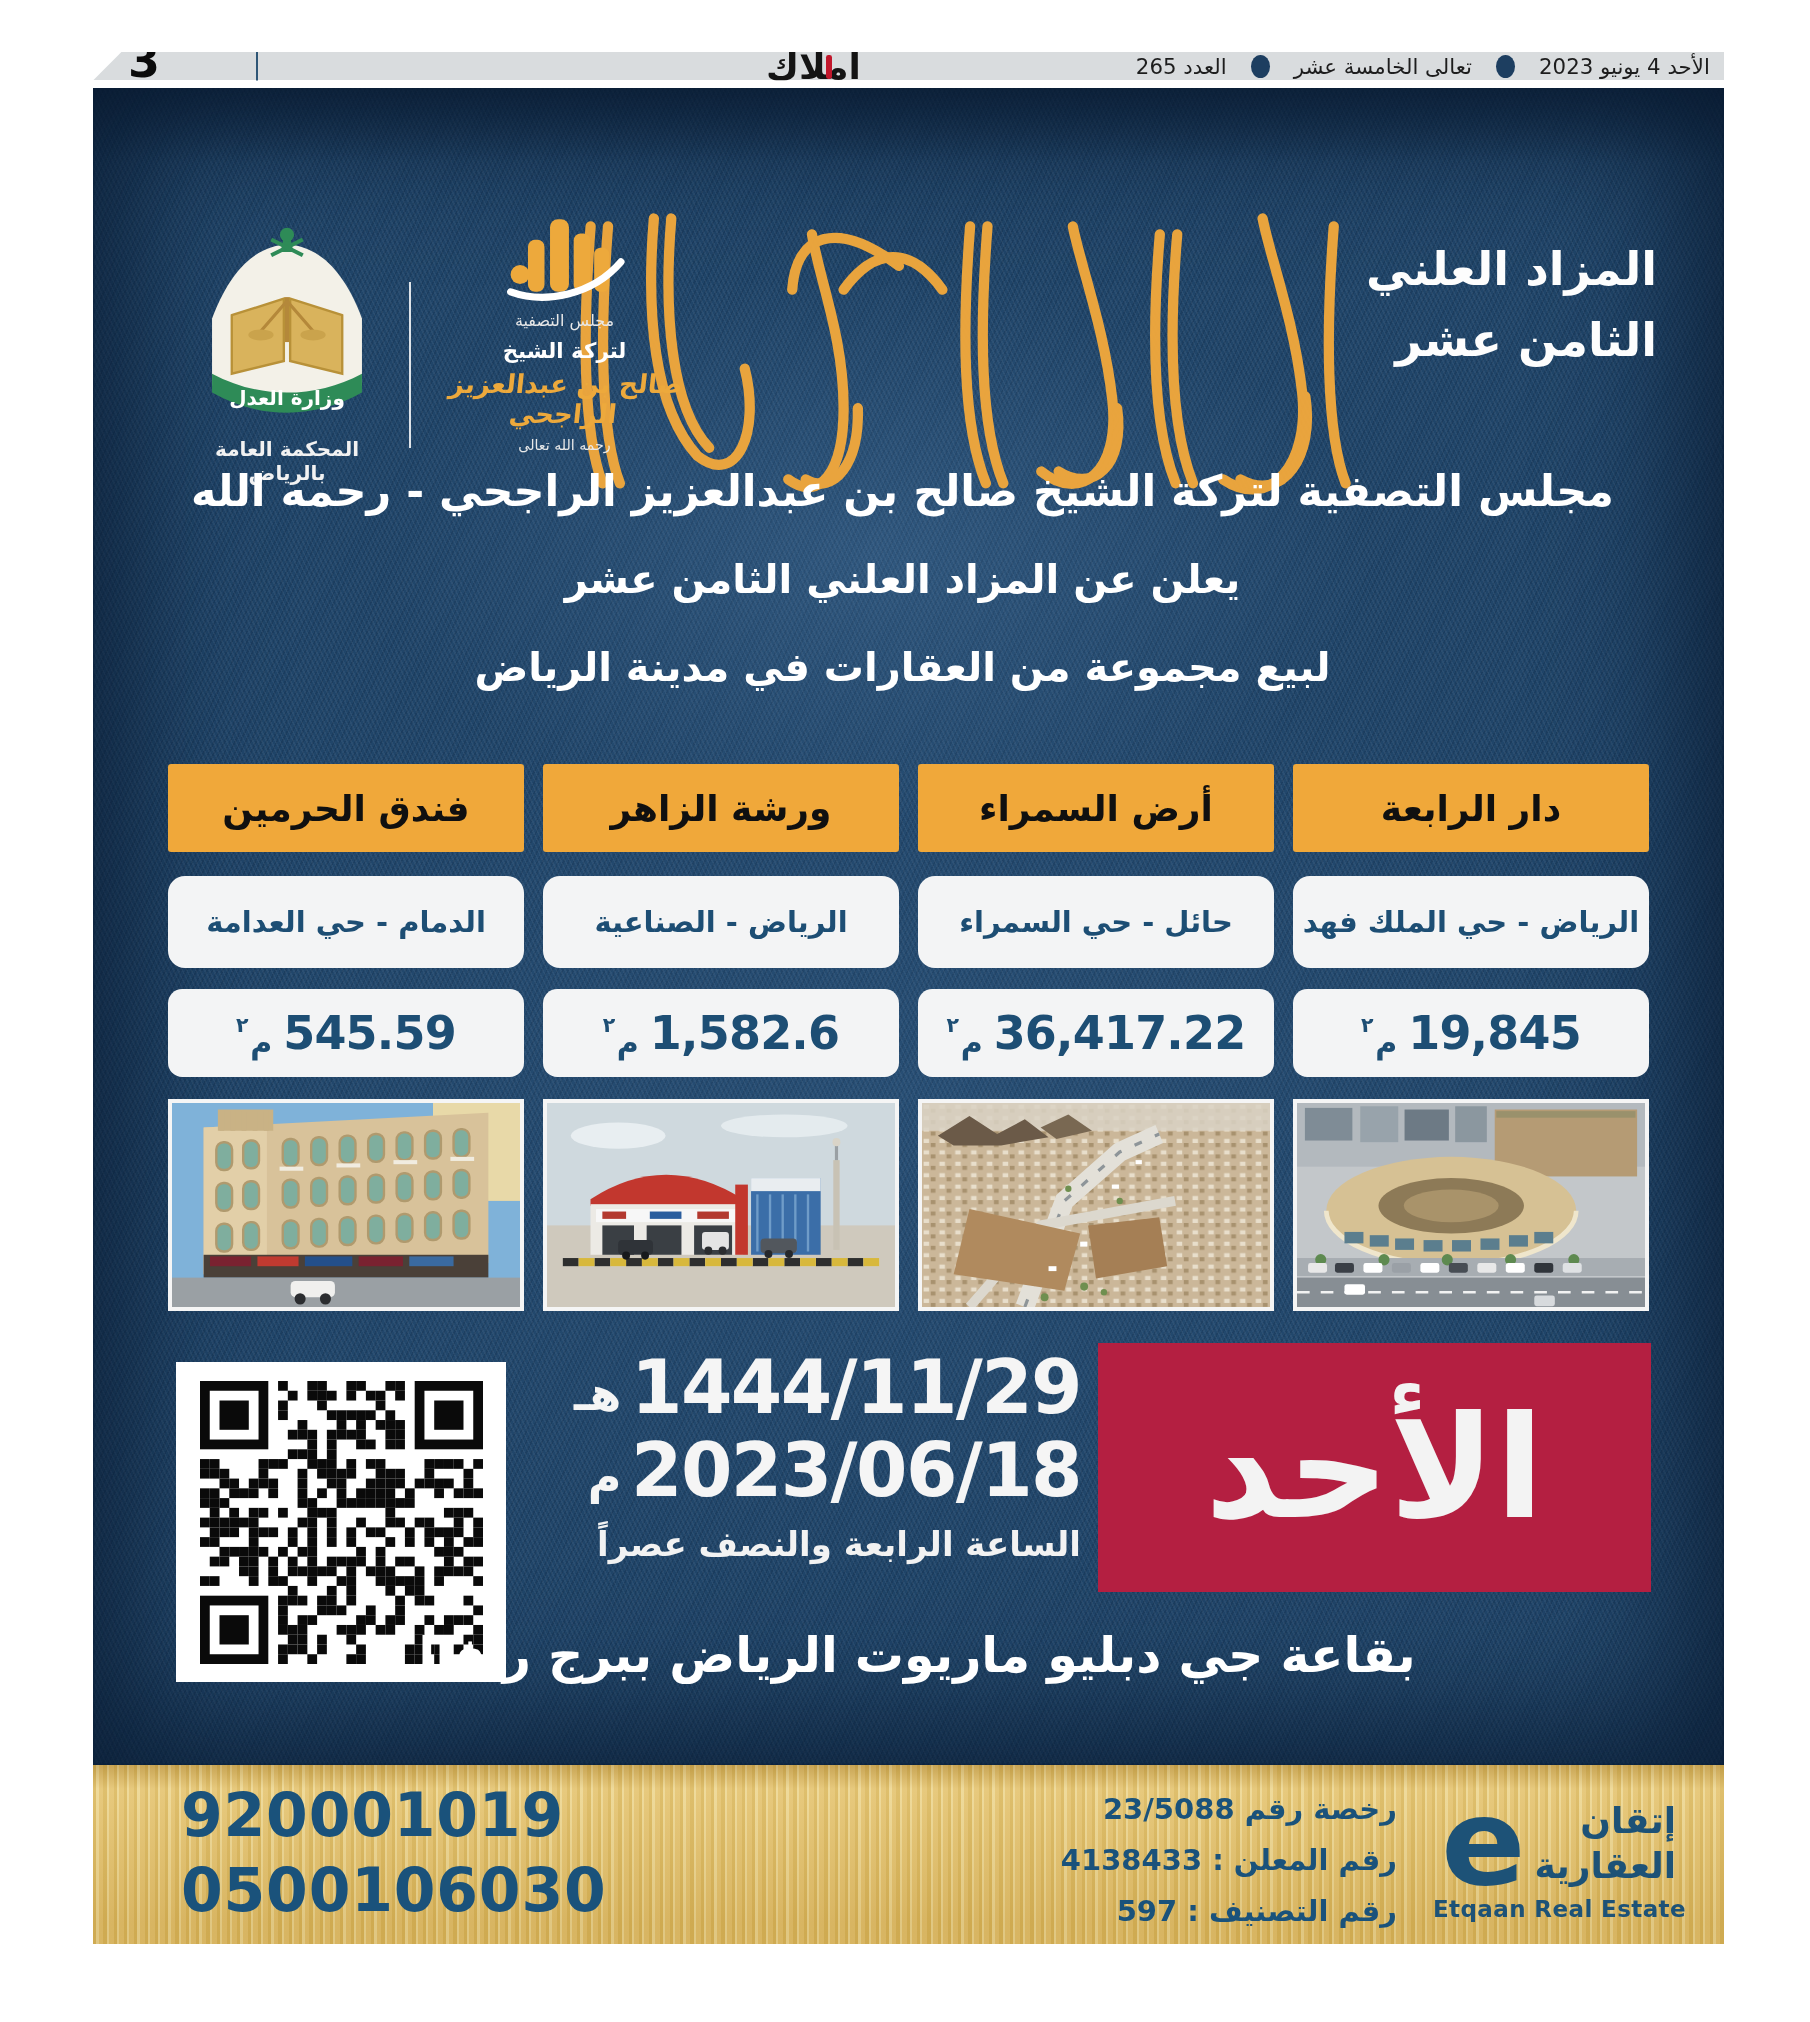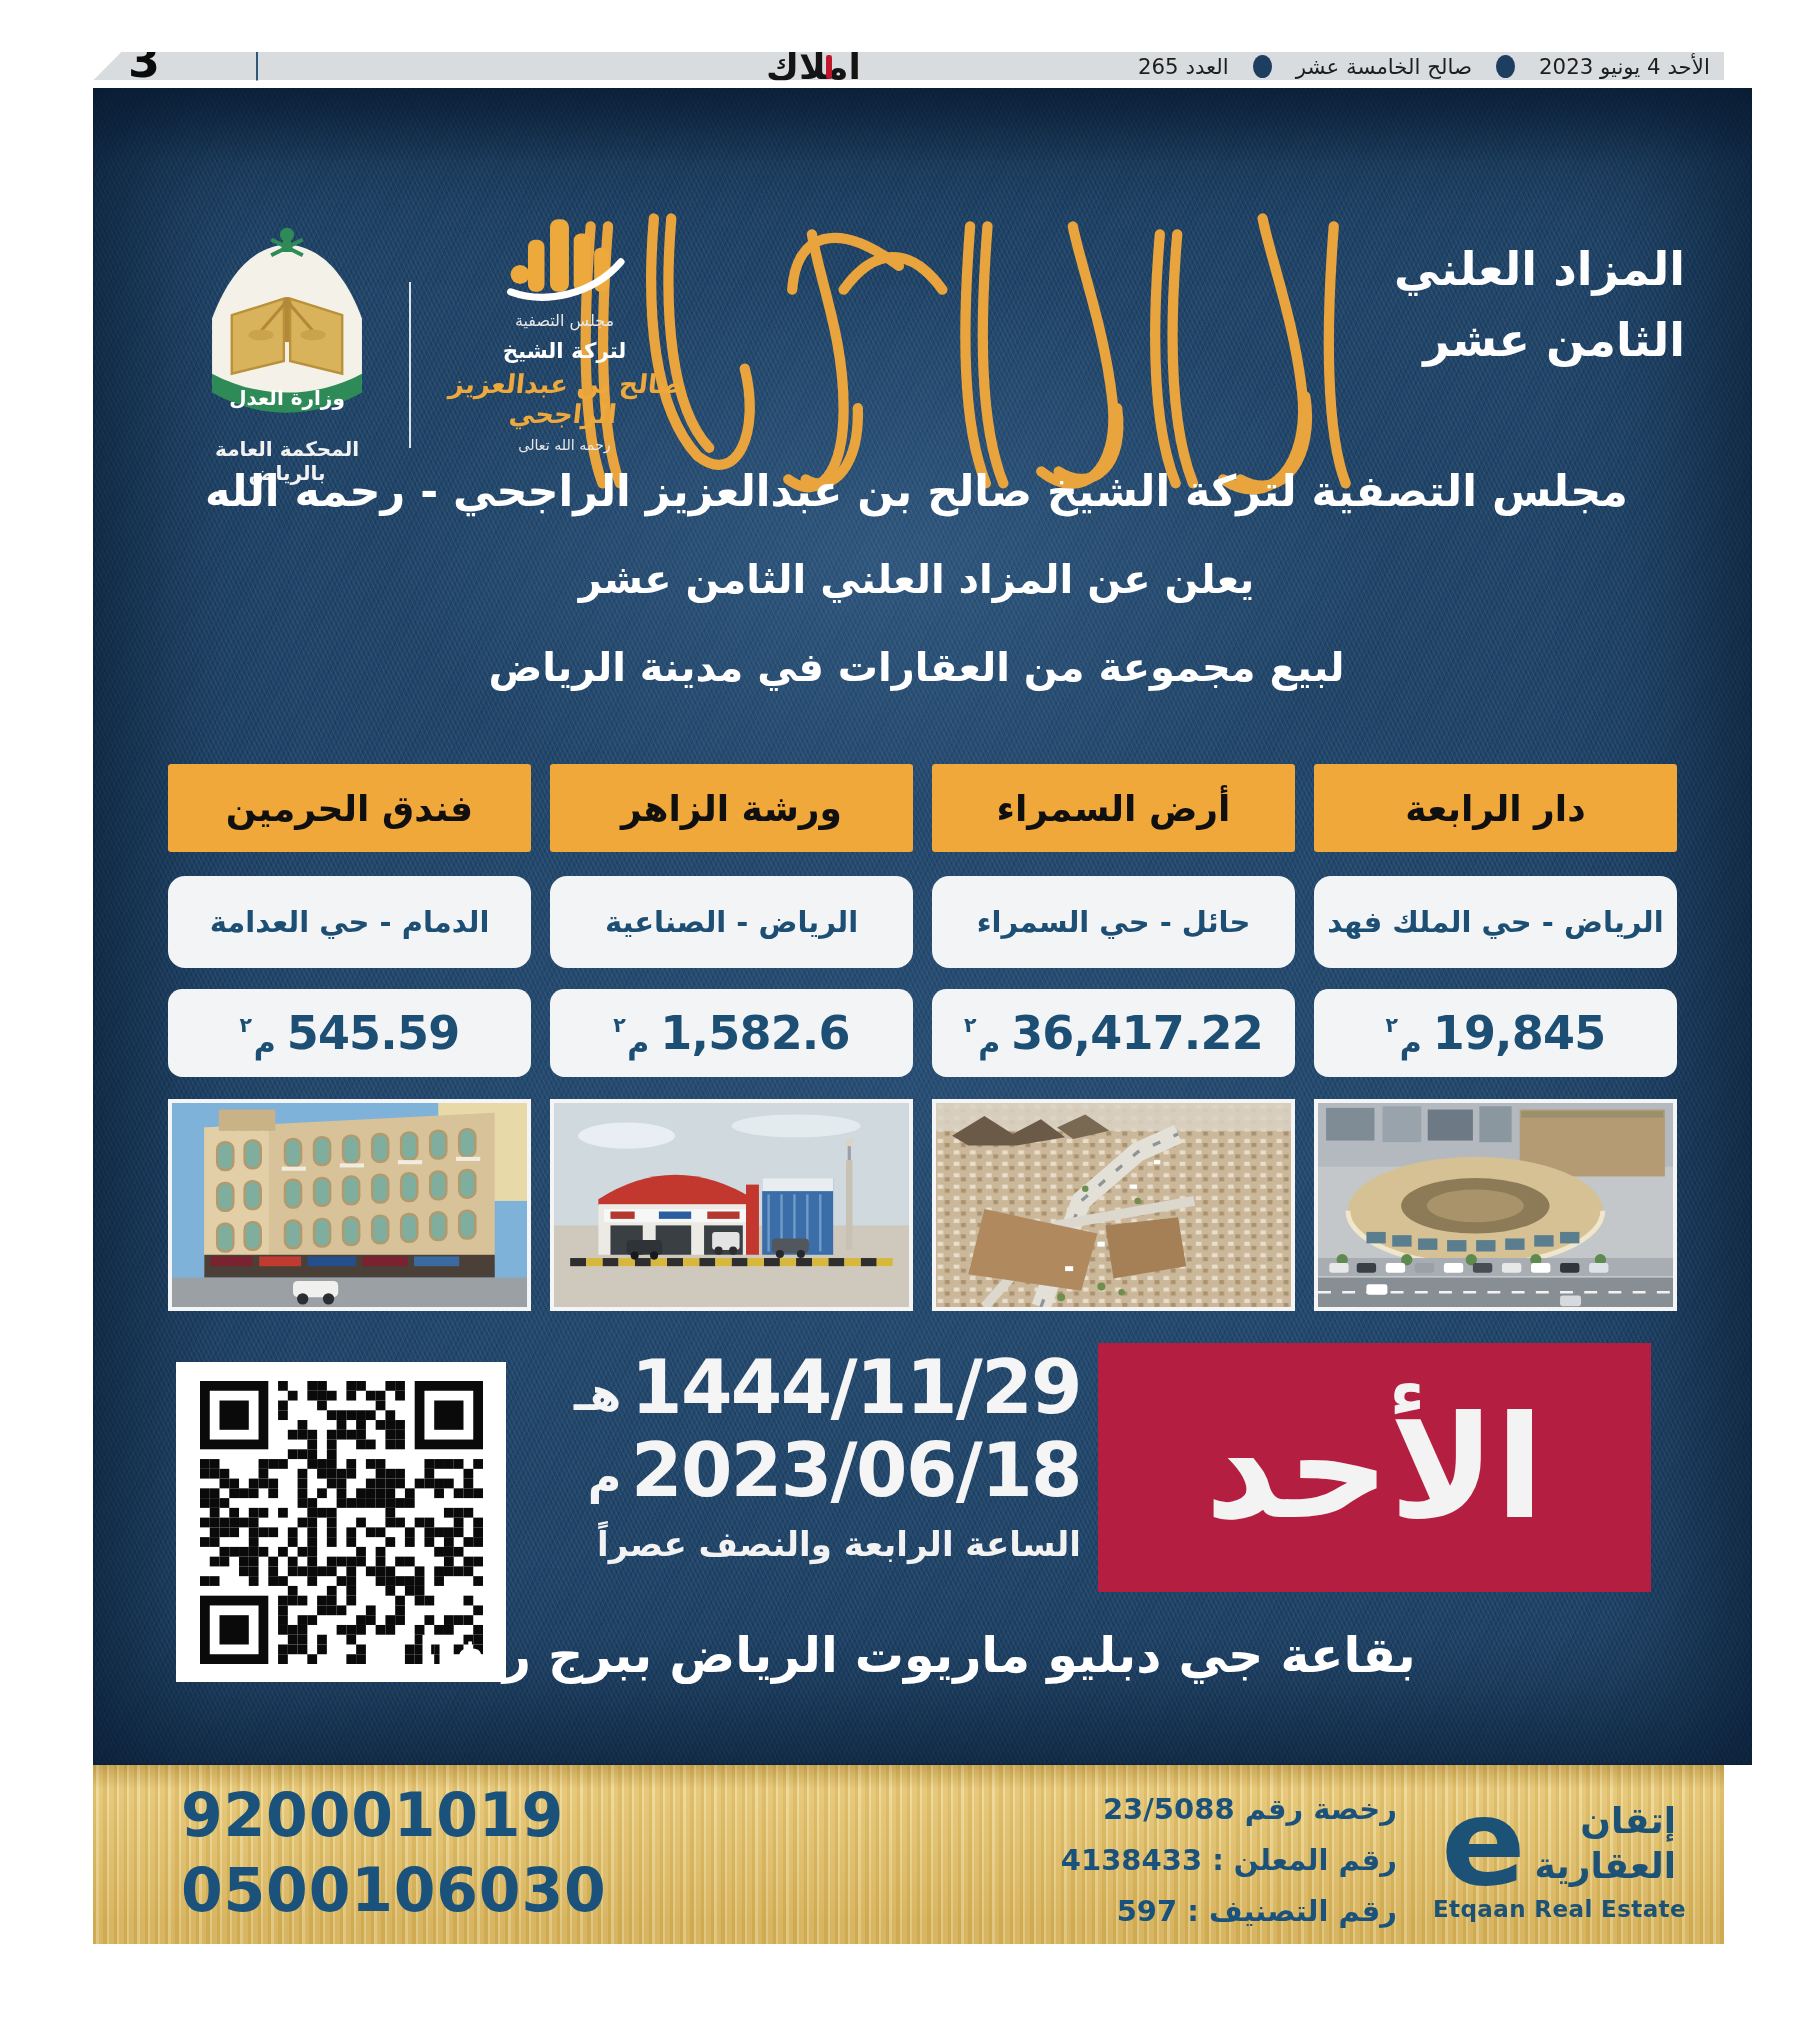--- a/index.html
+++ b/index.html
@@ -20,21 +20,21 @@
   
   .ad{position:absolute;left:93px;top:88px;width:1631px;}
   .ad-blue{position:relative;width:100%;height:1677px;background-color:#204569;
       background-image:
         linear-gradient(180deg, rgba(8,24,46,.50), rgba(8,24,46,0) 75px),
         radial-gradient(711px 395px at 48% 28%, rgba(110,160,210,.20), transparent 70%),
         radial-gradient(1027px 632px at 50% 60%, rgba(90,140,190,.13), transparent 75%),
         repeating-linear-gradient(64deg, rgba(255,255,255,.05) 0 1.6px, rgba(0,0,0,0) 1.6px 4px),
         repeating-linear-gradient(-64deg, rgba(8,25,48,.17) 0 1.6px, rgba(0,0,0,0) 1.6px 4.7px);
       box-shadow:inset 0 0 0 1.6px rgba(10,30,55,.35), inset 0 0 134px 36px rgba(6,22,44,.80);
-      overflow:hidden;padding-left:28px;}
+      overflow:hidden;}
 
   
   .main-title{position:absolute;right:67px;top:146px;text-align:right;color:#fdfdfd;
       font-size:46px;font-weight:bold;line-height:1.55;direction:rtl;}
   .callig{position:absolute;left:466px;top:79px;width:838px;height:356px;}
   .logo-sep{position:absolute;left:316px;top:194px;width:2.4px;height:166px;background:rgba(255,255,255,.85);}
 
   .ministry-logo{position:absolute;left:93px;top:134px;width:202px;text-align:center;}
   .ministry-caption{margin-top:4.7px;color:#f2f2f2;font-size:20px;font-weight:bold;direction:rtl;}
   .ministry-name{position:absolute;left:0;right:0;top:164px;color:#fff;font-size:20px;font-weight:bold;direction:rtl;}
@@ -104,21 +104,21 @@
 <div class="page">
 
   <div class="header-bar">
     <div class="page-num">3</div>
     <div class="hdr-divider"></div>
     <div class="brand">املاك</div>
     <div class="brand-accent"></div>
     <div class="hdr-meta">
       <span>الأحد 4 يونيو 2023</span>
       <span class="dot"></span>
-      <span>صالح الخامسة عشر</span>
+      <span>تعالى الخامسة عشر</span>
       <span class="dot"></span>
       <span>العدد 265</span>
     </div>
   </div>
 
   <div class="ad">
     <div class="ad-blue">
 
       <div class="main-title">
         <div>المزاد العلني</div>

